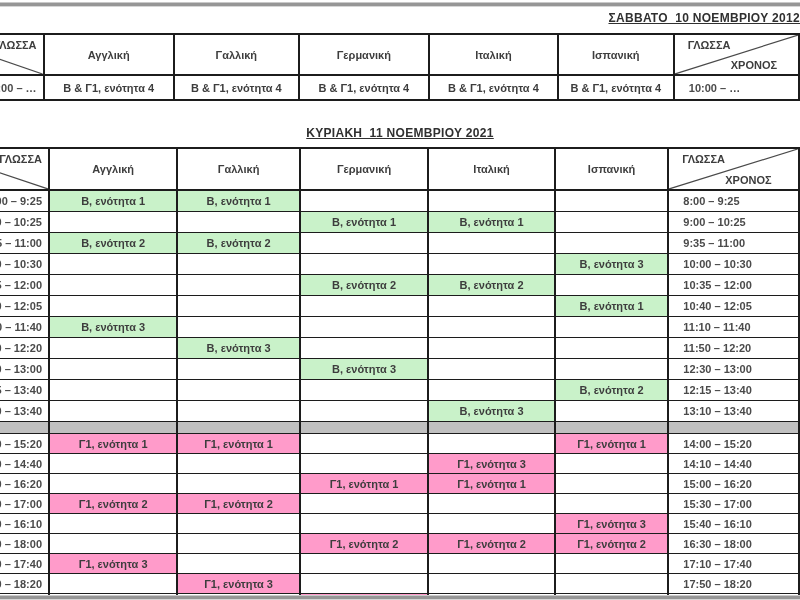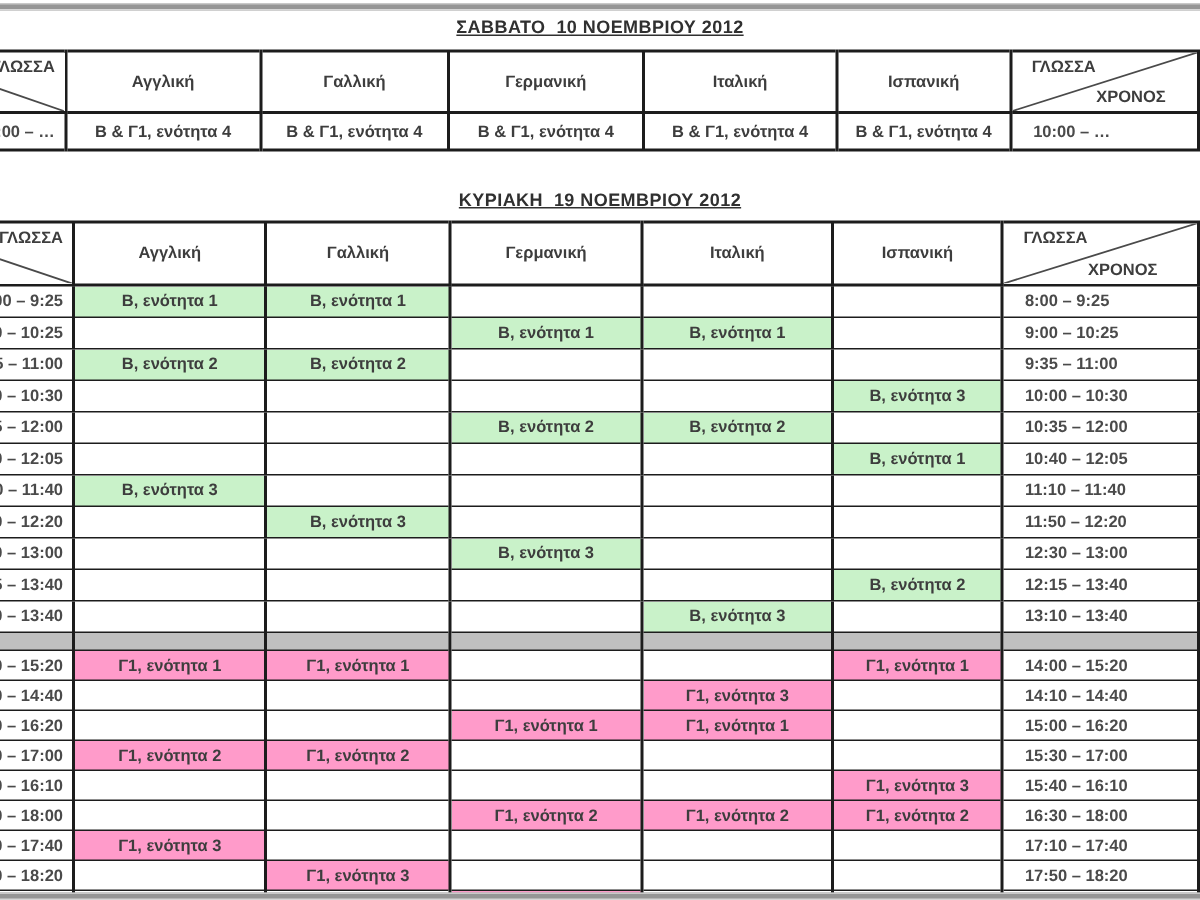--- a/index.html
+++ b/index.html
@@ -11,21 +11,21 @@
   .page-edge { position:absolute; left:0; width:800px; height:3px; background:#969696;
     border-top:1px solid #c9c9c9; border-bottom:1px solid #d6d6d6; }
   .page-edge.top { top:2px; }
   .page-edge.bottom { top:595px; }
 
   .day-title {
     position:absolute; left:0; width:800px; text-align:center;
     font-size:12px; font-weight:bold; color:#303030;
     text-decoration:underline; white-space:pre; letter-spacing:0.3px;
   }
-  #sat-title { top:11px; }
+  #sat-title { top:11px;text-align:right; }
   #sun-title { top:126px; }
 
   .tbl-wrap { position:absolute; left:-73px; }
   #sat-wrap { top:33px; }
   #sun-wrap { top:147px; }
 
   table { border-collapse:collapse; table-layout:fixed; background:#ffffff; }
   td, th {
     border:1px solid #1c1c1c;
     border-left-width:2px; border-right-width:2px;
@@ -102,21 +102,21 @@
             <td class="cell">Β &amp; Γ1, ενότητα 4</td>
             <td class="cell">Β &amp; Γ1, ενότητα 4</td>
             <td class="cell">Β &amp; Γ1, ενότητα 4</td>
             <td class="cell">Β &amp; Γ1, ενότητα 4</td>
             <td class="time right">10:00 – …</td>
           </tr>
         </tbody>
       </table>
   </div>
 
-  <div class="day-title" id="sun-title">ΚΥΡΙΑΚΗ  19 ΝΟΕΜΒΡΙΟΥ 2012</div>
+  <div class="day-title" id="sun-title">ΚΥΡΙΑΚΗ  11 ΝΟΕΜΒΡΙΟΥ 2021</div>
   <div class="tbl-wrap" id="sun-wrap">
     <table id="sun-table">
         <colgroup>
           <col style="width: 130px;">
           <col style="width: 140px;">
           <col style="width: 133px;">
           <col style="width: 140px;">
           <col style="width: 138px;">
           <col style="width: 122px;">
           <col style="width: 140px;">

